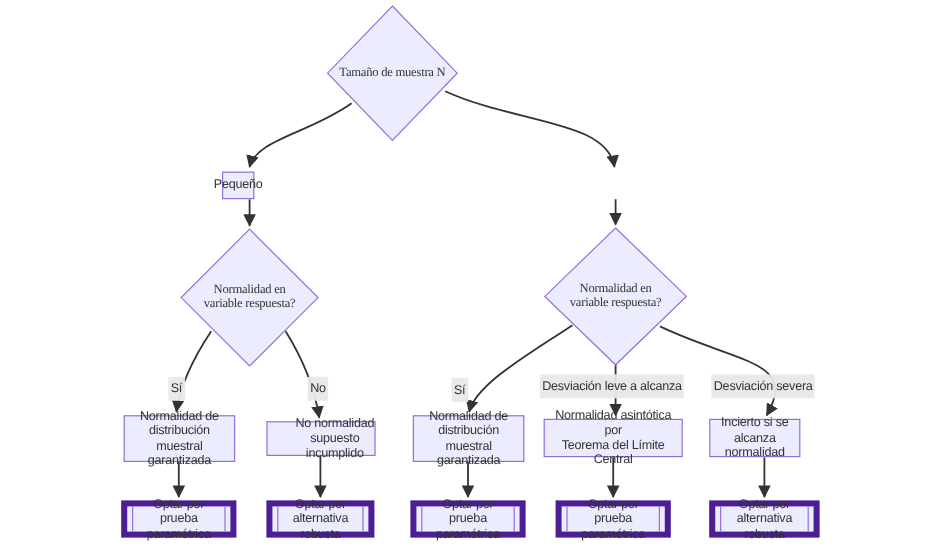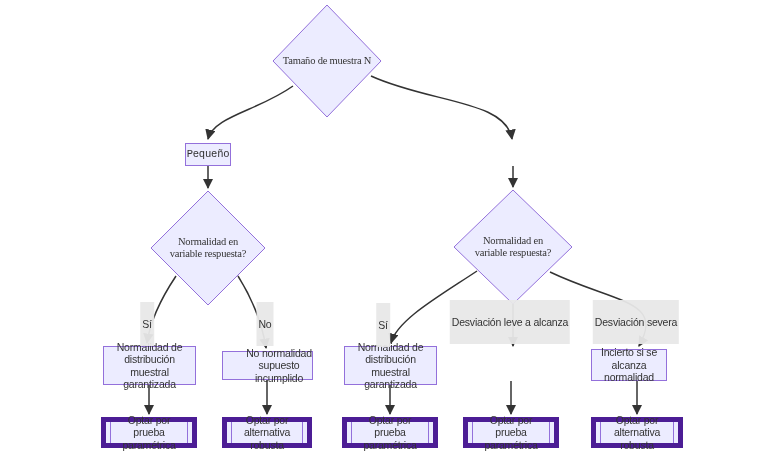--- a/index.html
+++ b/index.html
@@ -16,21 +16,21 @@
   .rect-node{background:#ECECFF;border:1px solid #9370DB;}
   .subroutine{background:#ECECFF;border:5px solid #4c1d95;}
   .subroutine::before,.subroutine::after{
     content:"";position:absolute;top:0;bottom:0;width:0;border-left:1px solid #9370DB;
   }
   .subroutine::before{left:4px;}
   .subroutine::after{right:4px;}
   .diamond-text{background:transparent;font-family:Liberation Serif, serif;}
   .edge-label{
     position:absolute;transform:translate(-50%,-50%);
-    background:rgba(232,232,232,0.95);padding:16px 2px;
+    background:rgba(232,232,232,0.95);padding:4px 2px;
     font-size:10.5px;letter-spacing:-0.2px;white-space:nowrap;color:#333333;
   }
 </style>
 </head>
 <body>
 
 <div class="canvas">
 
   <svg class="edge-layer" width="783" height="456" viewBox="0 0 783 456">
     <defs>
@@ -60,29 +60,31 @@
       <polygon points="513,190 572,247 513,304 454,247"></polygon>
     </g>
   </svg>
 
   <div class="node diamond-text" style="left:273px;top:5px;width:108px;height:112px;">Tamaño de muestra N</div>
   <div class="node diamond-text" style="left:151px;top:191px;width:114px;height:114px;">Normalidad en
 variable respuesta?</div>
   <div class="node diamond-text" style="left:454px;top:190px;width:118px;height:114px;">Normalidad en
 variable respuesta?</div>
 
-  <div class="node rect-node" style="left:185px;top:143px;width:46px;height:23px;font-family:Liberation Mono, monospace;">Pequeño</div>
+  <div class="node rect-node" style="left:185px;top:143px;width:27px;height:23px;">Pequeño</div>
   <div class="node rect-node" style="left:103px;top:346px;width:93px;height:39px;">Normalidad de
 distribución muestral
 garantizada</div>
   <div class="node rect-node" style="left:222px;top:351px;width:91px;height:29px;padding-left:23px;">No normalidad
 supuesto incumplido</div>
   <div class="node rect-node" style="left:344px;top:346px;width:93px;height:39px;">Normalidad de
 distribución muestral
 garantizada</div>
+  <div class="node rect-node" style="left:453px;top:349px;width:116px;height:32px;">Normalidad asintótica por
+Teorema del Límite Central</div>
   <div class="node rect-node" style="left:591px;top:349px;width:76px;height:32px;">Incierto si se
 alcanza normalidad</div>
 
   <div class="node subroutine" style="left:101px;top:417px;width:96px;height:31px;">Optar por
 prueba paramétrica</div>
   <div class="node subroutine" style="left:222px;top:417px;width:90px;height:31px;">Optar por
 alternativa robusta</div>
   <div class="node subroutine" style="left:342px;top:417px;width:96px;height:31px;">Optar por
 prueba paramétrica</div>
   <div class="node subroutine" style="left:463px;top:417px;width:96px;height:31px;">Optar por

